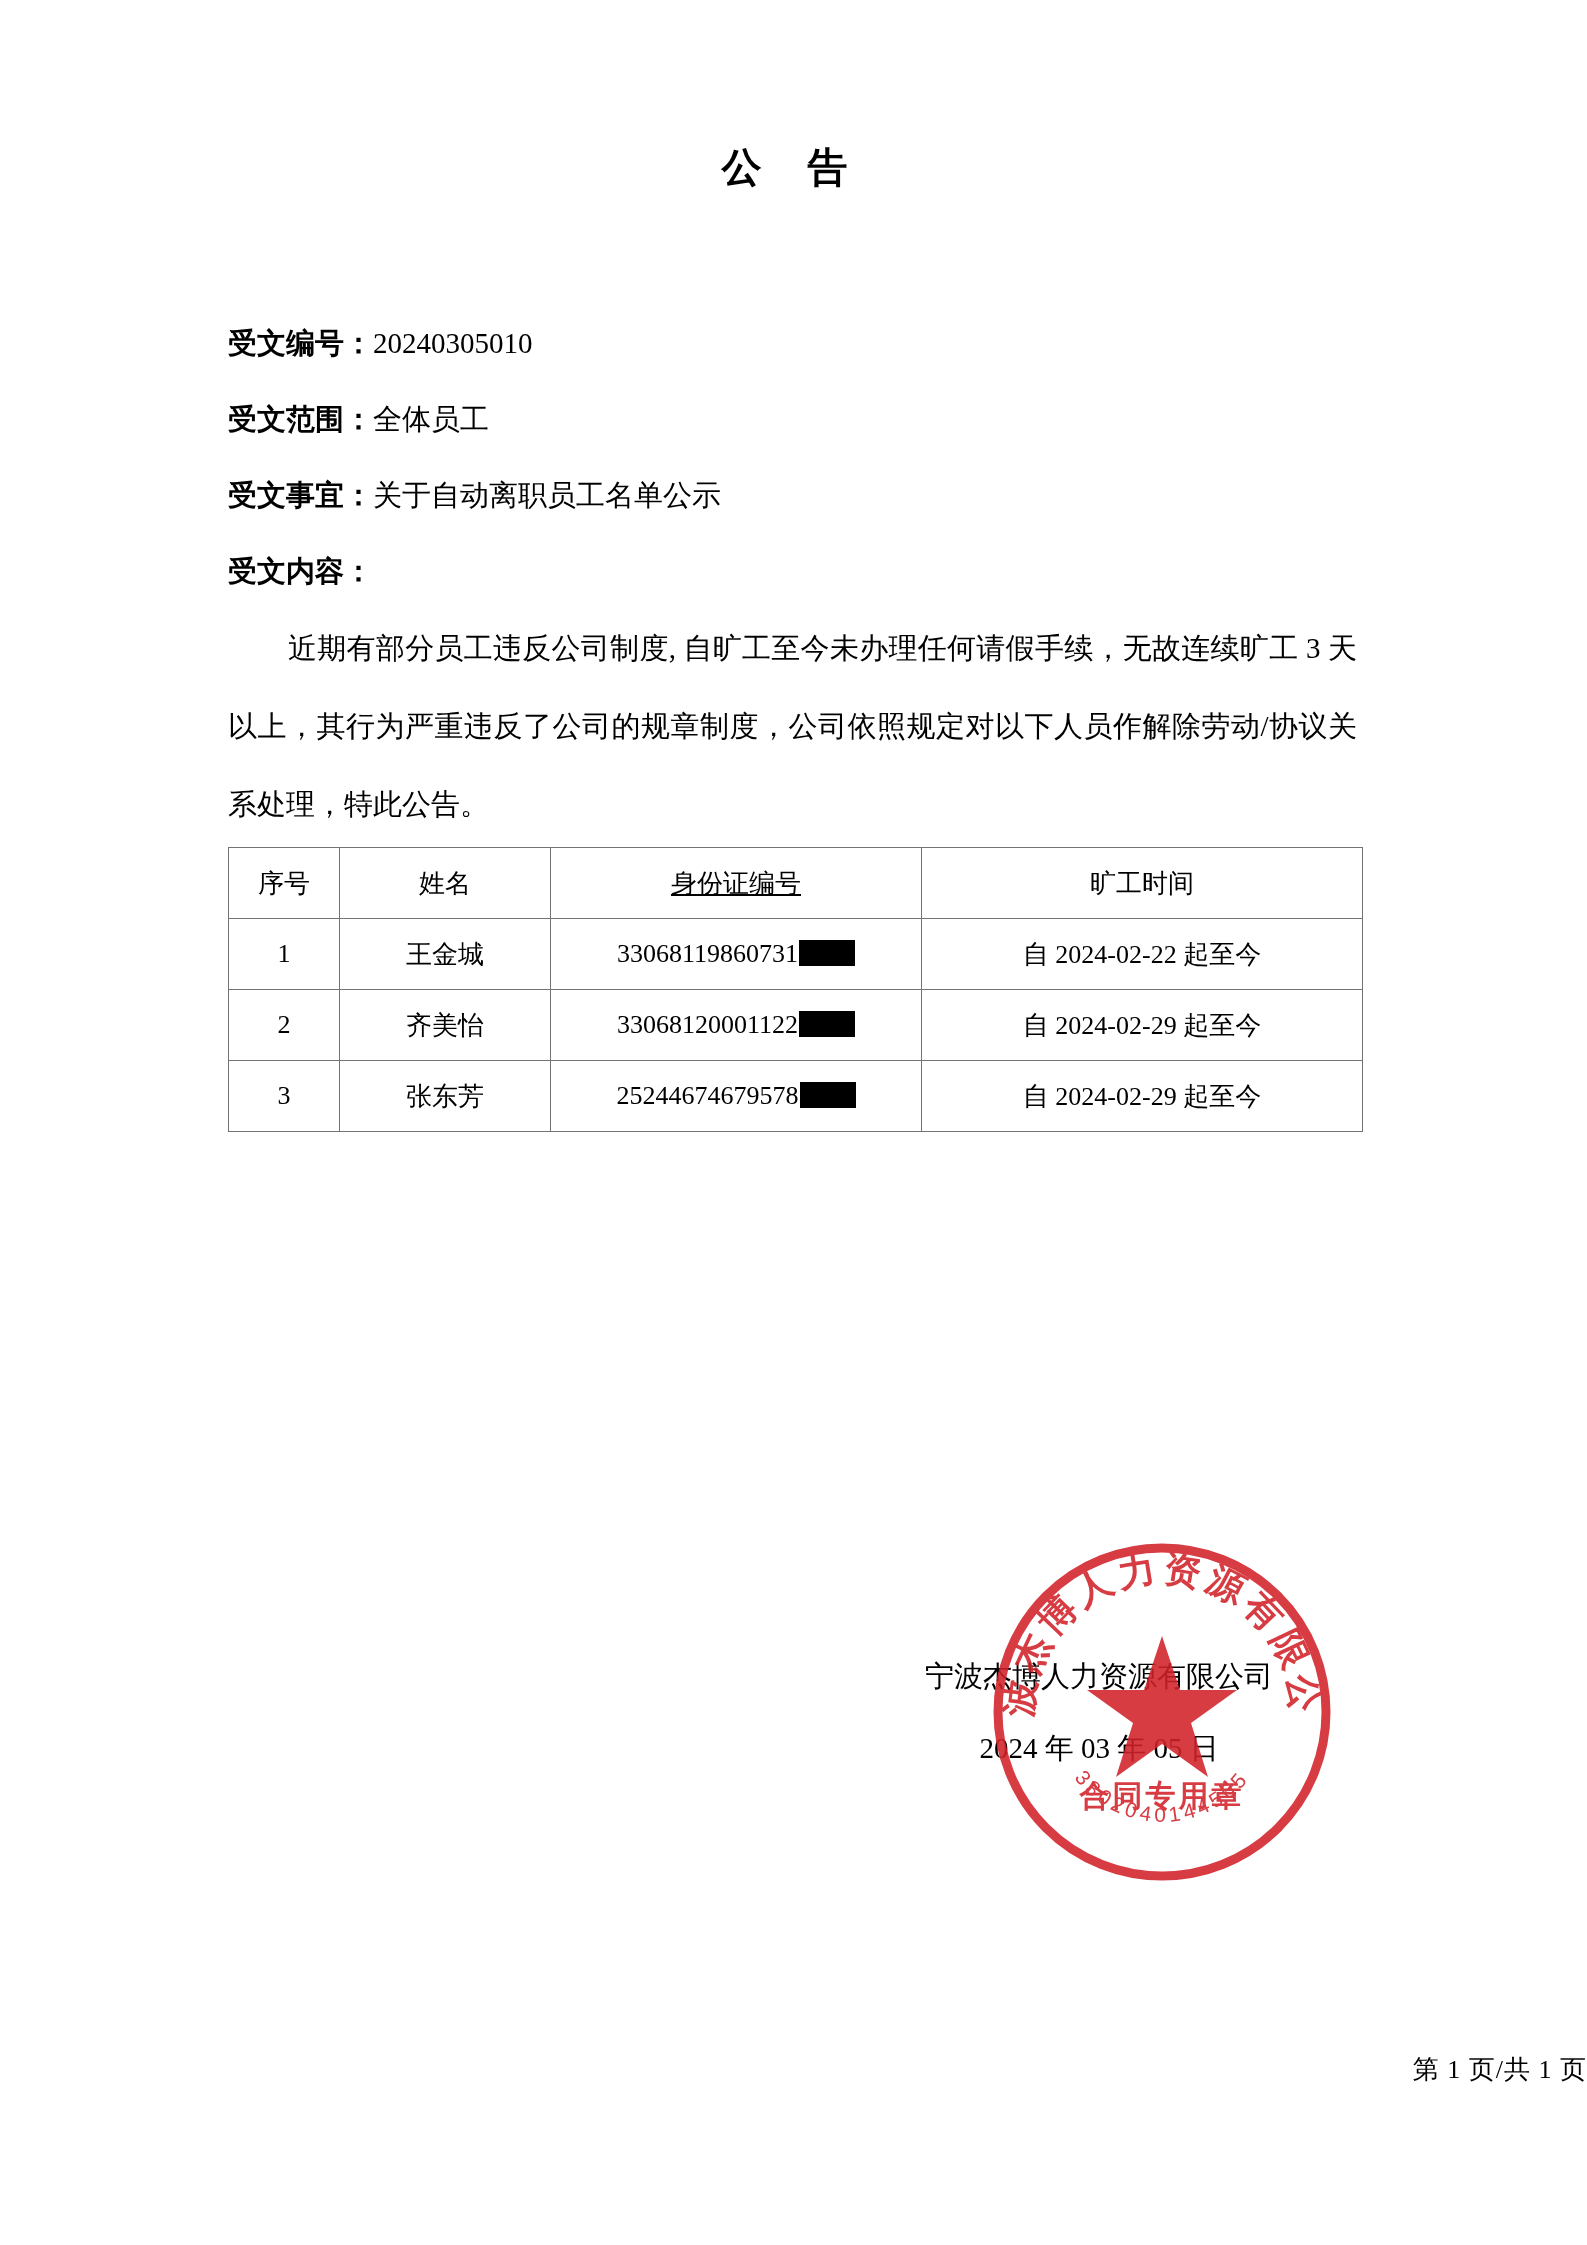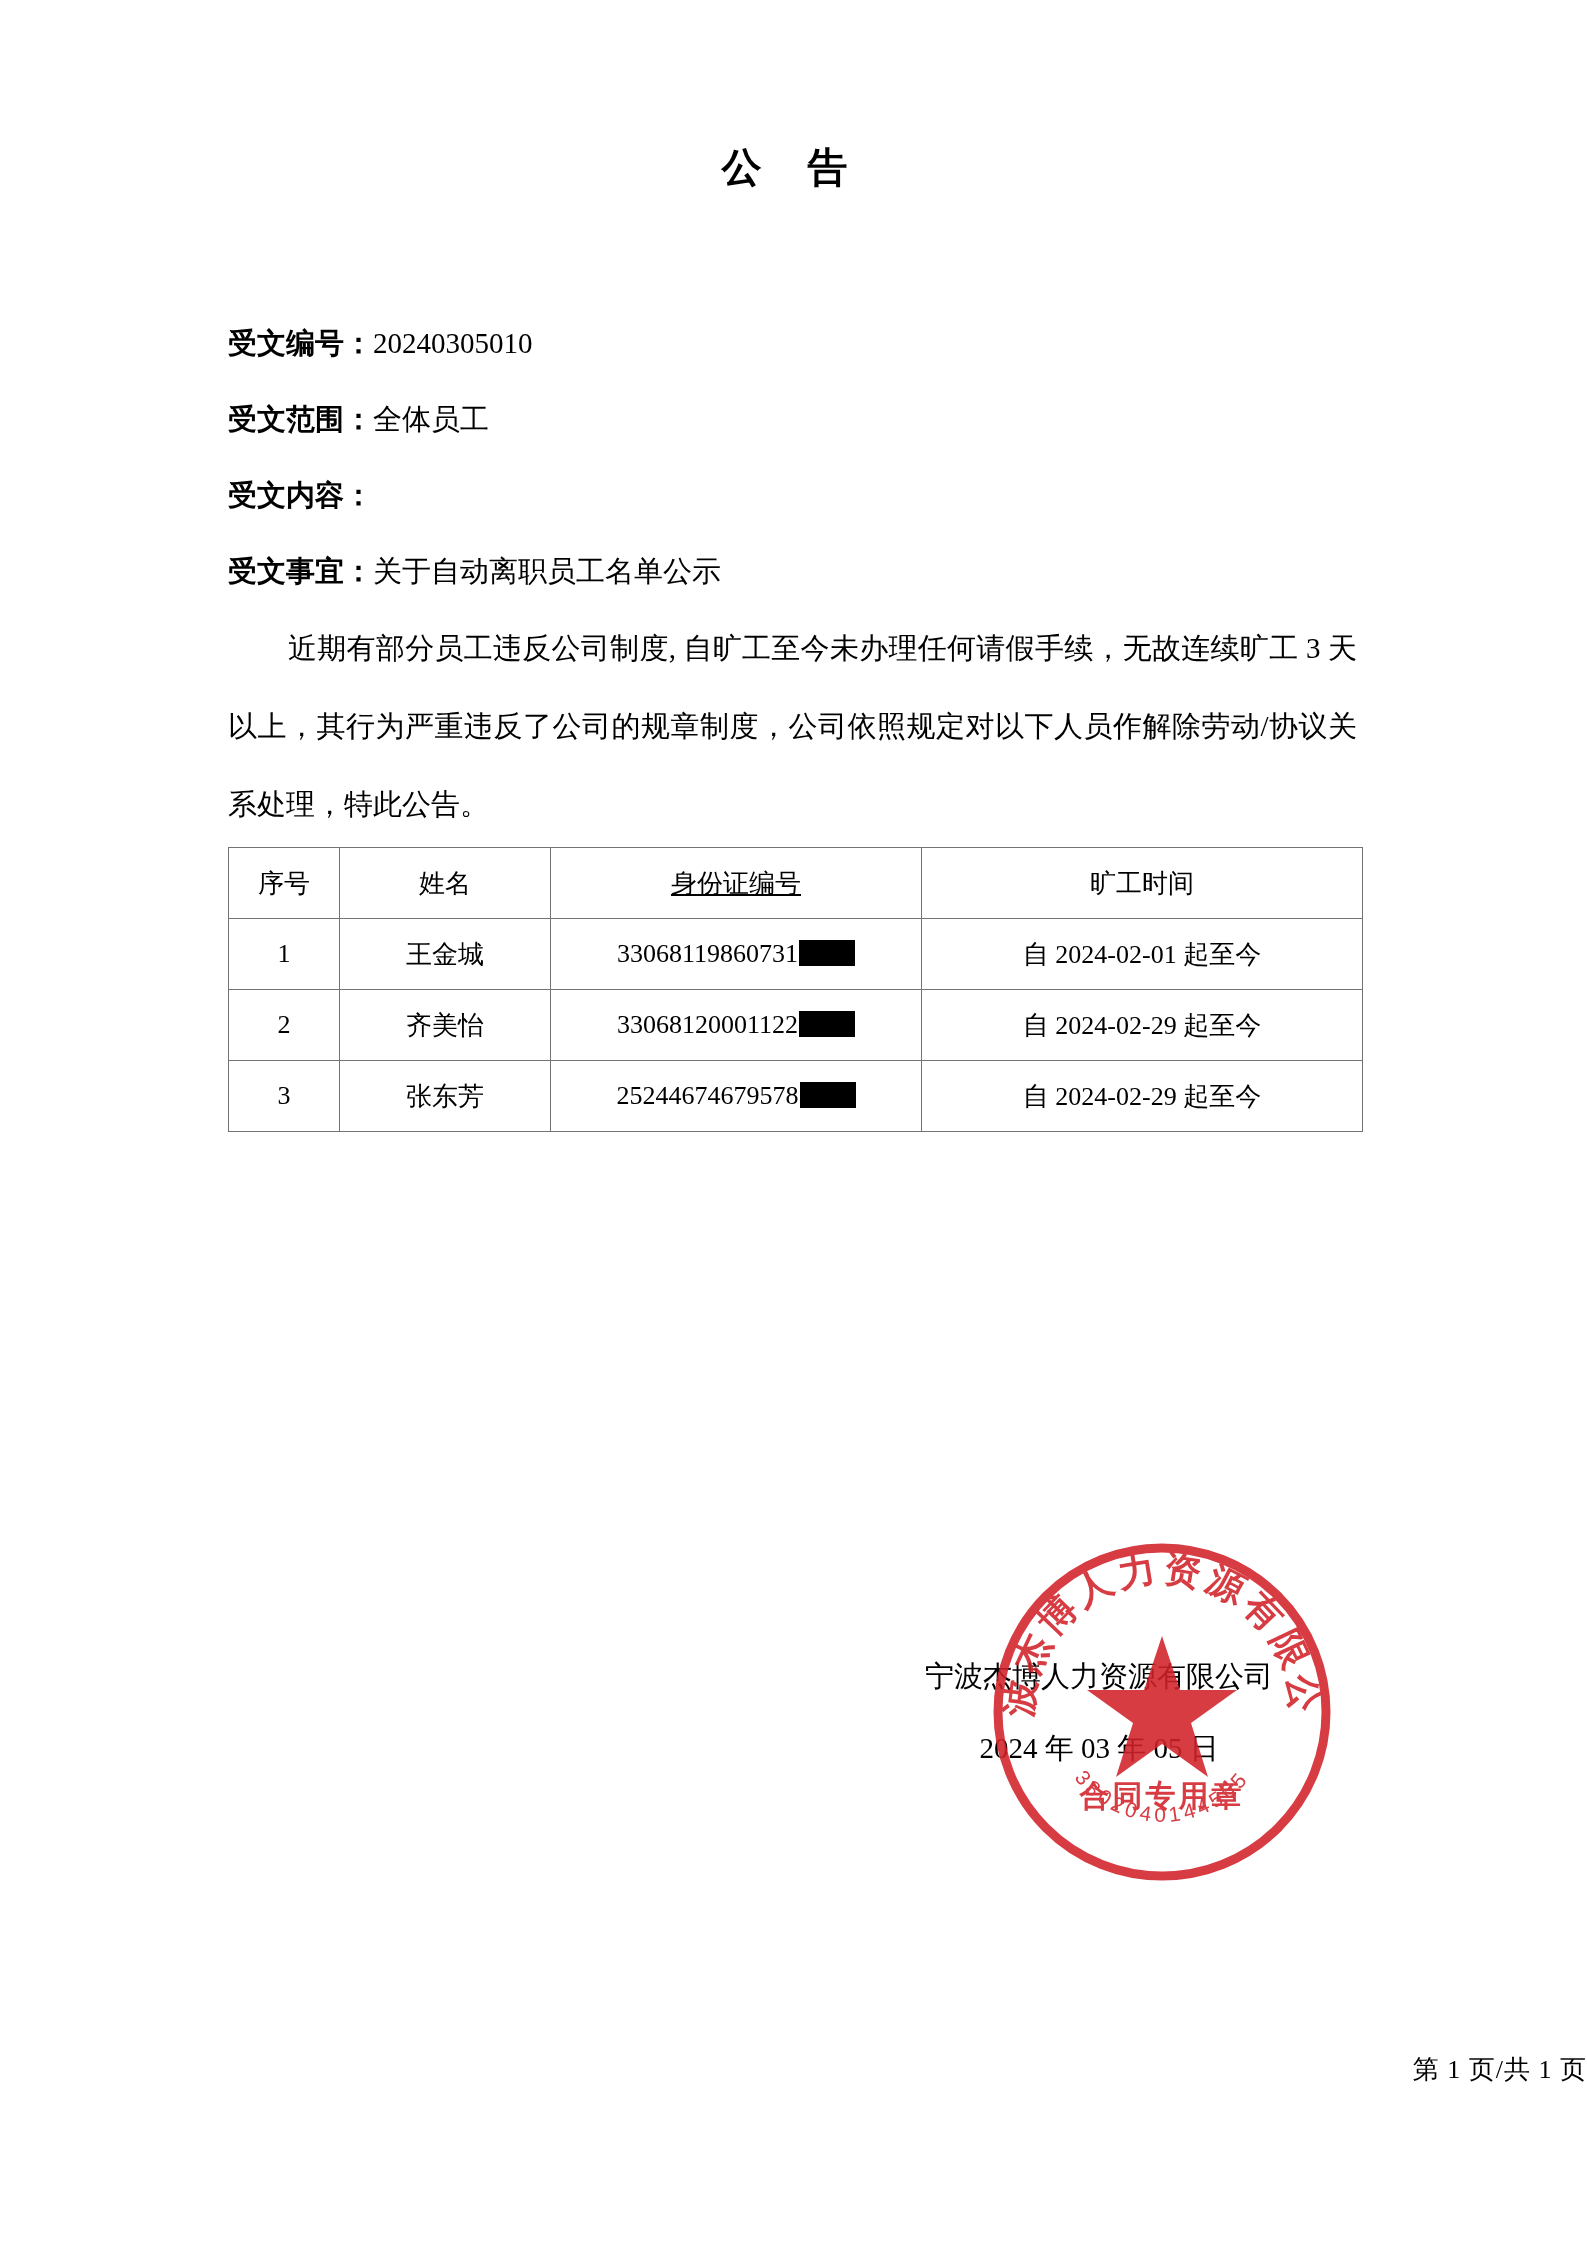--- a/index.html
+++ b/index.html
@@ -136,24 +136,24 @@
   <h1 class="doc-title">公  告</h1>
 
   <div class="meta-block">
     <div class="meta-row">
       <span class="meta-label">受文编号：</span><span class="meta-value">20240305010</span>
     </div>
     <div class="meta-row">
       <span class="meta-label">受文范围：</span><span class="meta-value">全体员工</span>
     </div>
     <div class="meta-row">
+      <span class="meta-label">受文事宜：</span><span class="meta-value">关于自动离职员工名单公示</span>
+    </div>
+    <div class="meta-row">
       <span class="meta-label">受文内容：</span><span class="meta-value"></span>
-    </div>
-    <div class="meta-row">
-      <span class="meta-label">受文事宜：</span><span class="meta-value">关于自动离职员工名单公示</span>
     </div>
   </div>
 
 
   <p class="body-para">近期有部分员工违反公司制度, 自旷工至今未办理任何请假手续，无故连续旷工 3 天以上，其行为严重违反了公司的规章制度，公司依照规定对以下人员作解除劳动/协议关系处理，特此公告。</p>
 
 
   <table class="name-table">
     <thead>
       <tr>
@@ -161,21 +161,21 @@
         <th class="col-name">姓名</th>
         <th class="col-id">身份证编号</th>
         <th class="col-time">旷工时间</th>
       </tr>
     </thead>
     <tbody>
       <tr>
         <td>1</td>
         <td>王金城</td>
         <td><span>33068119860731</span><span class="redact"></span></td>
-        <td>自 2024-02-01 起至今</td>
+        <td>自 2024-02-22 起至今</td>
       </tr>
       <tr>
         <td>2</td>
         <td>齐美怡</td>
         <td><span>33068120001122</span><span class="redact"></span></td>
         <td>自 2024-02-29 起至今</td>
       </tr>
       <tr>
         <td>3</td>
         <td>张东芳</td>

